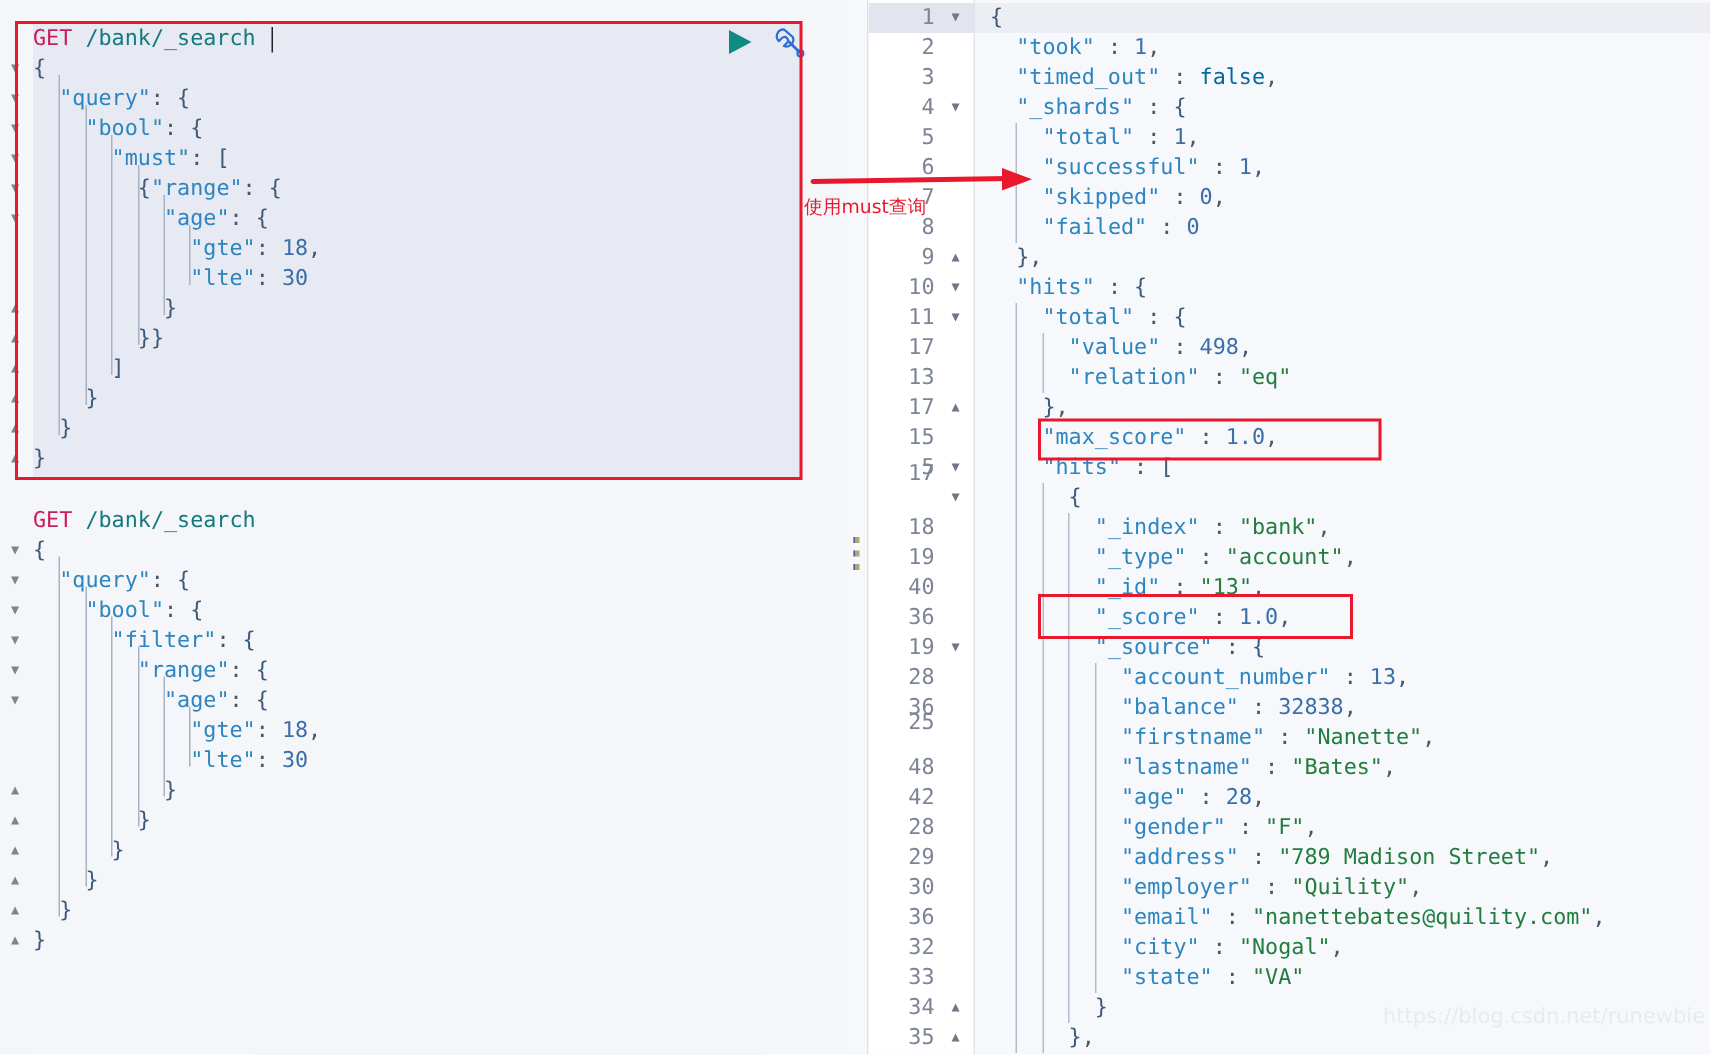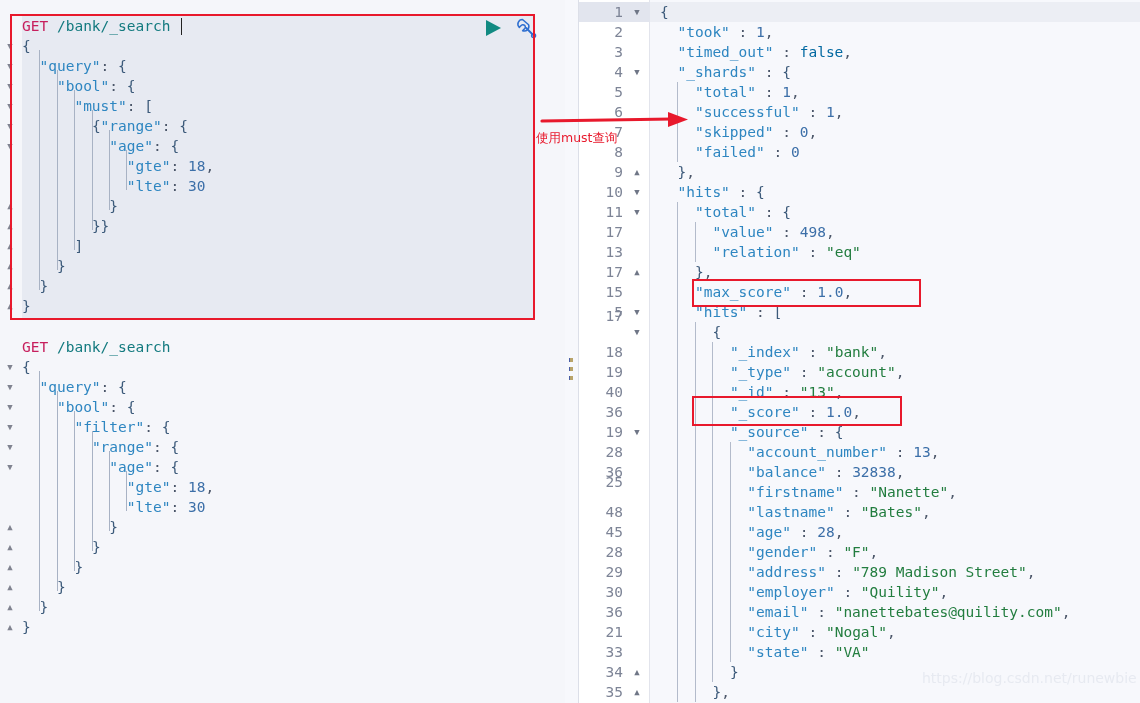--- a/index.html
+++ b/index.html
@@ -354,26 +354,26 @@
         <div class="resp-ln" style="top: 342px;">18</div>
         <div class="resp-ln" style="top: 362px;">19</div>
         <div class="resp-ln" style="top: 382px;">40</div>
         <div class="resp-ln" style="top: 402px;">36</div>
         <div class="resp-ln" style="top: 422px;">19</div>
         <div class="resp-fold" style="top: 422px;">▼</div>
         <div class="resp-ln" style="top: 442px;">28</div>
         <div class="resp-ln" style="top: 462px;">36</div>
         <div class="resp-ln" style="top: 472px;">25</div>
         <div class="resp-ln" style="top: 502px;">48</div>
-        <div class="resp-ln" style="top: 522px;">45</div>
+        <div class="resp-ln" style="top: 522px;">42</div>
         <div class="resp-ln" style="top: 542px;">28</div>
         <div class="resp-ln" style="top: 562px;">29</div>
         <div class="resp-ln" style="top: 582px;">30</div>
         <div class="resp-ln" style="top: 602px;">36</div>
-        <div class="resp-ln" style="top: 622px;">21</div>
+        <div class="resp-ln" style="top: 622px;">32</div>
         <div class="resp-ln" style="top: 642px;">33</div>
         <div class="resp-ln" style="top: 662px;">34</div>
         <div class="resp-fold" style="top: 662px;">▲</div>
         <div class="resp-ln" style="top: 682px;">35</div>
         <div class="resp-fold" style="top: 682px;">▲</div>
       </div>
     <div id="resp-line1-hl"></div>
     <div id="resp-code"><div class="ln"><span class="k-brace">{</span></div><div class="ln"><span class="k-punc"> </span><span class="k-punc"> </span><span class="k-key">"took"</span><span class="k-punc"> </span><span class="k-punc">:</span><span class="k-punc"> </span><span class="k-num">1</span><span class="k-punc">,</span></div><div class="ln"><span class="k-punc"> </span><span class="k-punc"> </span><span class="k-key">"timed_out"</span><span class="k-punc"> </span><span class="k-punc">:</span><span class="k-punc"> </span><span class="k-bool">false</span><span class="k-punc">,</span></div><div class="ln"><span class="k-punc"> </span><span class="k-punc"> </span><span class="k-key">"_shards"</span><span class="k-punc"> </span><span class="k-punc">:</span><span class="k-punc"> </span><span class="k-brace">{</span></div><div class="ln"><span class="k-punc"> </span><span class="k-punc"> </span><span class="k-punc"> </span><span class="k-punc"> </span><span class="k-key">"total"</span><span class="k-punc"> </span><span class="k-punc">:</span><span class="k-punc"> </span><span class="k-num">1</span><span class="k-punc">,</span></div><div class="ln"><span class="k-punc"> </span><span class="k-punc"> </span><span class="k-punc"> </span><span class="k-punc"> </span><span class="k-key">"successful"</span><span class="k-punc"> </span><span class="k-punc">:</span><span class="k-punc"> </span><span class="k-num">1</span><span class="k-punc">,</span></div><div class="ln"><span class="k-punc"> </span><span class="k-punc"> </span><span class="k-punc"> </span><span class="k-punc"> </span><span class="k-key">"skipped"</span><span class="k-punc"> </span><span class="k-punc">:</span><span class="k-punc"> </span><span class="k-num">0</span><span class="k-punc">,</span></div><div class="ln"><span class="k-punc"> </span><span class="k-punc"> </span><span class="k-punc"> </span><span class="k-punc"> </span><span class="k-key">"failed"</span><span class="k-punc"> </span><span class="k-punc">:</span><span class="k-punc"> </span><span class="k-num">0</span></div><div class="ln"><span class="k-punc"> </span><span class="k-punc"> </span><span class="k-brace">}</span><span class="k-punc">,</span></div><div class="ln"><span class="k-punc"> </span><span class="k-punc"> </span><span class="k-key">"hits"</span><span class="k-punc"> </span><span class="k-punc">:</span><span class="k-punc"> </span><span class="k-brace">{</span></div><div class="ln"><span class="k-punc"> </span><span class="k-punc"> </span><span class="k-punc"> </span><span class="k-punc"> </span><span class="k-key">"total"</span><span class="k-punc"> </span><span class="k-punc">:</span><span class="k-punc"> </span><span class="k-brace">{</span></div><div class="ln"><span class="k-punc"> </span><span class="k-punc"> </span><span class="k-punc"> </span><span class="k-punc"> </span><span class="k-punc"> </span><span class="k-punc"> </span><span class="k-key">"value"</span><span class="k-punc"> </span><span class="k-punc">:</span><span class="k-punc"> </span><span class="k-num">498</span><span class="k-punc">,</span></div><div class="ln"><span class="k-punc"> </span><span class="k-punc"> </span><span class="k-punc"> </span><span class="k-punc"> </span><span class="k-punc"> </span><span class="k-punc"> </span><span class="k-key">"relation"</span><span class="k-punc"> </span><span class="k-punc">:</span><span class="k-punc"> </span><span class="k-str">"eq"</span></div><div class="ln"><span class="k-punc"> </span><span class="k-punc"> </span><span class="k-punc"> </span><span class="k-punc"> </span><span class="k-brace">}</span><span class="k-punc">,</span></div><div class="ln"><span class="k-punc"> </span><span class="k-punc"> </span><span class="k-punc"> </span><span class="k-punc"> </span><span class="k-key">"max_score"</span><span class="k-punc"> </span><span class="k-punc">:</span><span class="k-punc"> </span><span class="k-num">1.0</span><span class="k-punc">,</span></div><div class="ln"><span class="k-punc"> </span><span class="k-punc"> </span><span class="k-punc"> </span><span class="k-punc"> </span><span class="k-key">"hits"</span><span class="k-punc"> </span><span class="k-punc">:</span><span class="k-punc"> </span><span class="k-brace">[</span></div><div class="ln"><span class="k-punc"> </span><span class="k-punc"> </span><span class="k-punc"> </span><span class="k-punc"> </span><span class="k-punc"> </span><span class="k-punc"> </span><span class="k-brace">{</span></div><div class="ln"><span class="k-punc"> </span><span class="k-punc"> </span><span class="k-punc"> </span><span class="k-punc"> </span><span class="k-punc"> </span><span class="k-punc"> </span><span class="k-punc"> </span><span class="k-punc"> </span><span class="k-key">"_index"</span><span class="k-punc"> </span><span class="k-punc">:</span><span class="k-punc"> </span><span class="k-str">"bank"</span><span class="k-punc">,</span></div><div class="ln"><span class="k-punc"> </span><span class="k-punc"> </span><span class="k-punc"> </span><span class="k-punc"> </span><span class="k-punc"> </span><span class="k-punc"> </span><span class="k-punc"> </span><span class="k-punc"> </span><span class="k-key">"_type"</span><span class="k-punc"> </span><span class="k-punc">:</span><span class="k-punc"> </span><span class="k-str">"account"</span><span class="k-punc">,</span></div><div class="ln"><span class="k-punc"> </span><span class="k-punc"> </span><span class="k-punc"> </span><span class="k-punc"> </span><span class="k-punc"> </span><span class="k-punc"> </span><span class="k-punc"> </span><span class="k-punc"> </span><span class="k-key">"_id"</span><span class="k-punc"> </span><span class="k-punc">:</span><span class="k-punc"> </span><span class="k-str">"13"</span><span class="k-punc">,</span></div><div class="ln"><span class="k-punc"> </span><span class="k-punc"> </span><span class="k-punc"> </span><span class="k-punc"> </span><span class="k-punc"> </span><span class="k-punc"> </span><span class="k-punc"> </span><span class="k-punc"> </span><span class="k-key">"_score"</span><span class="k-punc"> </span><span class="k-punc">:</span><span class="k-punc"> </span><span class="k-num">1.0</span><span class="k-punc">,</span></div><div class="ln"><span class="k-punc"> </span><span class="k-punc"> </span><span class="k-punc"> </span><span class="k-punc"> </span><span class="k-punc"> </span><span class="k-punc"> </span><span class="k-punc"> </span><span class="k-punc"> </span><span class="k-key">"_source"</span><span class="k-punc"> </span><span class="k-punc">:</span><span class="k-punc"> </span><span class="k-brace">{</span></div><div class="ln"><span class="k-punc"> </span><span class="k-punc"> </span><span class="k-punc"> </span><span class="k-punc"> </span><span class="k-punc"> </span><span class="k-punc"> </span><span class="k-punc"> </span><span class="k-punc"> </span><span class="k-punc"> </span><span class="k-punc"> </span><span class="k-key">"account_number"</span><span class="k-punc"> </span><span class="k-punc">:</span><span class="k-punc"> </span><span class="k-num">13</span><span class="k-punc">,</span></div><div class="ln"><span class="k-punc"> </span><span class="k-punc"> </span><span class="k-punc"> </span><span class="k-punc"> </span><span class="k-punc"> </span><span class="k-punc"> </span><span class="k-punc"> </span><span class="k-punc"> </span><span class="k-punc"> </span><span class="k-punc"> </span><span class="k-key">"balance"</span><span class="k-punc"> </span><span class="k-punc">:</span><span class="k-punc"> </span><span class="k-num">32838</span><span class="k-punc">,</span></div><div class="ln"><span class="k-punc"> </span><span class="k-punc"> </span><span class="k-punc"> </span><span class="k-punc"> </span><span class="k-punc"> </span><span class="k-punc"> </span><span class="k-punc"> </span><span class="k-punc"> </span><span class="k-punc"> </span><span class="k-punc"> </span><span class="k-key">"firstname"</span><span class="k-punc"> </span><span class="k-punc">:</span><span class="k-punc"> </span><span class="k-str">"Nanette"</span><span class="k-punc">,</span></div><div class="ln"><span class="k-punc"> </span><span class="k-punc"> </span><span class="k-punc"> </span><span class="k-punc"> </span><span class="k-punc"> </span><span class="k-punc"> </span><span class="k-punc"> </span><span class="k-punc"> </span><span class="k-punc"> </span><span class="k-punc"> </span><span class="k-key">"lastname"</span><span class="k-punc"> </span><span class="k-punc">:</span><span class="k-punc"> </span><span class="k-str">"Bates"</span><span class="k-punc">,</span></div><div class="ln"><span class="k-punc"> </span><span class="k-punc"> </span><span class="k-punc"> </span><span class="k-punc"> </span><span class="k-punc"> </span><span class="k-punc"> </span><span class="k-punc"> </span><span class="k-punc"> </span><span class="k-punc"> </span><span class="k-punc"> </span><span class="k-key">"age"</span><span class="k-punc"> </span><span class="k-punc">:</span><span class="k-punc"> </span><span class="k-num">28</span><span class="k-punc">,</span></div><div class="ln"><span class="k-punc"> </span><span class="k-punc"> </span><span class="k-punc"> </span><span class="k-punc"> </span><span class="k-punc"> </span><span class="k-punc"> </span><span class="k-punc"> </span><span class="k-punc"> </span><span class="k-punc"> </span><span class="k-punc"> </span><span class="k-key">"gender"</span><span class="k-punc"> </span><span class="k-punc">:</span><span class="k-punc"> </span><span class="k-str">"F"</span><span class="k-punc">,</span></div><div class="ln"><span class="k-punc"> </span><span class="k-punc"> </span><span class="k-punc"> </span><span class="k-punc"> </span><span class="k-punc"> </span><span class="k-punc"> </span><span class="k-punc"> </span><span class="k-punc"> </span><span class="k-punc"> </span><span class="k-punc"> </span><span class="k-key">"address"</span><span class="k-punc"> </span><span class="k-punc">:</span><span class="k-punc"> </span><span class="k-str">"789 Madison Street"</span><span class="k-punc">,</span></div><div class="ln"><span class="k-punc"> </span><span class="k-punc"> </span><span class="k-punc"> </span><span class="k-punc"> </span><span class="k-punc"> </span><span class="k-punc"> </span><span class="k-punc"> </span><span class="k-punc"> </span><span class="k-punc"> </span><span class="k-punc"> </span><span class="k-key">"employer"</span><span class="k-punc"> </span><span class="k-punc">:</span><span class="k-punc"> </span><span class="k-str">"Quility"</span><span class="k-punc">,</span></div><div class="ln"><span class="k-punc"> </span><span class="k-punc"> </span><span class="k-punc"> </span><span class="k-punc"> </span><span class="k-punc"> </span><span class="k-punc"> </span><span class="k-punc"> </span><span class="k-punc"> </span><span class="k-punc"> </span><span class="k-punc"> </span><span class="k-key">"email"</span><span class="k-punc"> </span><span class="k-punc">:</span><span class="k-punc"> </span><span class="k-str">"nanettebates@quility.com"</span><span class="k-punc">,</span></div><div class="ln"><span class="k-punc"> </span><span class="k-punc"> </span><span class="k-punc"> </span><span class="k-punc"> </span><span class="k-punc"> </span><span class="k-punc"> </span><span class="k-punc"> </span><span class="k-punc"> </span><span class="k-punc"> </span><span class="k-punc"> </span><span class="k-key">"city"</span><span class="k-punc"> </span><span class="k-punc">:</span><span class="k-punc"> </span><span class="k-str">"Nogal"</span><span class="k-punc">,</span></div><div class="ln"><span class="k-punc"> </span><span class="k-punc"> </span><span class="k-punc"> </span><span class="k-punc"> </span><span class="k-punc"> </span><span class="k-punc"> </span><span class="k-punc"> </span><span class="k-punc"> </span><span class="k-punc"> </span><span class="k-punc"> </span><span class="k-key">"state"</span><span class="k-punc"> </span><span class="k-punc">:</span><span class="k-punc"> </span><span class="k-str">"VA"</span></div><div class="ln"><span class="k-punc"> </span><span class="k-punc"> </span><span class="k-punc"> </span><span class="k-punc"> </span><span class="k-punc"> </span><span class="k-punc"> </span><span class="k-punc"> </span><span class="k-punc"> </span><span class="k-brace">}</span></div><div class="ln"><span class="k-punc"> </span><span class="k-punc"> </span><span class="k-punc"> </span><span class="k-punc"> </span><span class="k-punc"> </span><span class="k-punc"> </span><span class="k-brace">}</span><span class="k-punc">,</span></div></div>
   <div class="resp-guide" style="left: 98px; top: 82px; height: 80px;"></div>
       <div class="resp-guide" style="left: 98px; top: 202px; height: 500px;"></div>

